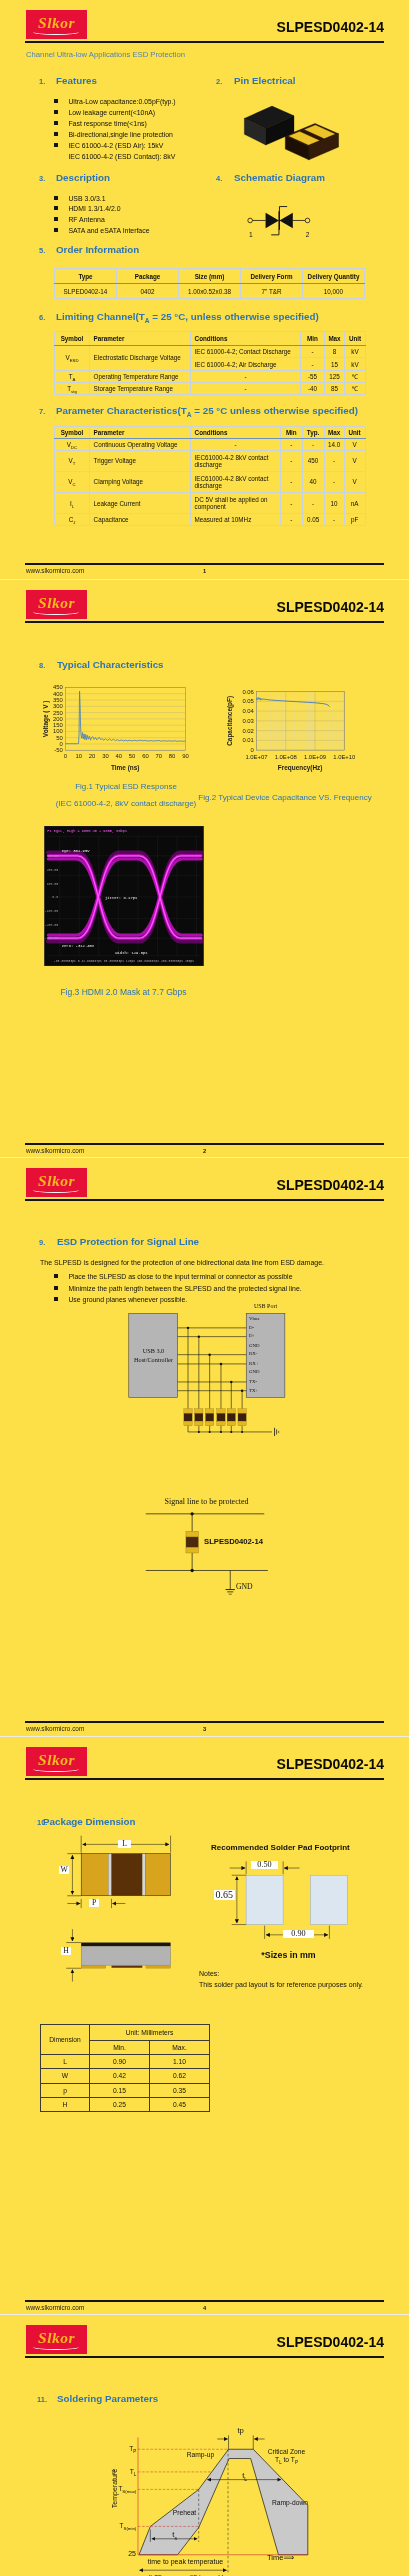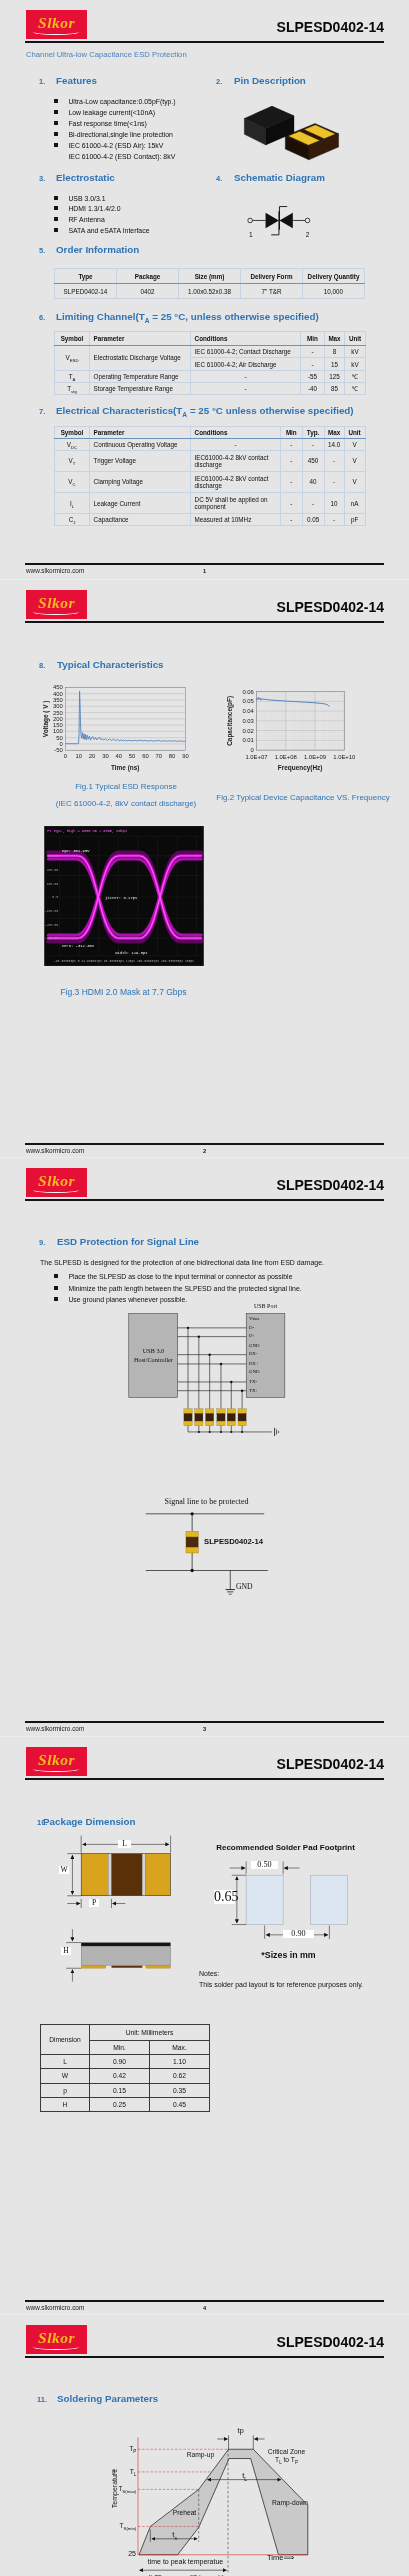--- a/index.html
+++ b/index.html
@@ -1,17 +1,17 @@
 <!DOCTYPE html>
 <html style="font-size:8.2px"><head>
 <meta charset="utf-8">
 <style>
   html,body{margin:0;padding:0;background:#fff;}
   body{width:409px;height:2893px;position:relative;font-family:"Liberation Sans",sans-serif;color:#111;}
-  .page{position:absolute;left:0;width:409px;height:579px;background:#e5e5e5;overflow:hidden;}
+  .page{position:absolute;left:0;width:409px;height:579px;background:#fde047;overflow:hidden;}
   .page+ .page{border-top:0.5px solid #ececec;}
   .abs{position:absolute;}
   
   .logo{position:absolute;left:26px;top:10.3px;width:61px;height:29px;background:#e60f35;}
   .logo .btxt{position:absolute;left:0;right:0;top:4.1px;text-align:center;font-family:"Liberation Serif",serif;font-style:italic;font-weight:bold;font-size:15.5px;color:#f6b81d;letter-spacing:0.5px;}
   .logo .swoosh{position:absolute;left:7.2px;right:8.2px;bottom:4.6px;height:5.2px;border-bottom:1.3px solid #fff;border-radius:50%;}
   .ptitle{position:absolute;right:25px;top:18.5px;font-size:14px;font-weight:bold;color:#0a0a0a;}
   .hrule{position:absolute;left:25px;right:25px;top:41px;height:2.1px;background:#141414;}
   .frule{position:absolute;left:25px;right:25px;top:563px;height:1.5px;background:#141414;}
   .site{position:absolute;left:26px;top:567px;font-size:6.4px;color:#1a1a1a;}
@@ -42,47 +42,47 @@
 </head>
 <body>
 
 <div class="page" id="p1" style="top:0">
   <div class="logo">
     <span class="btxt">Slkor</span>
     <span class="swoosh"></span>
   </div>
   <div class="ptitle">SLPESD0402-14</div>
   <div class="hrule"></div>
-  <div class="subtitle">Channel Ultra-low Capacitance ESD Protection</div>
+  <div class="subtitle">Channel Ultra-low Applications ESD Protection</div>
 
   <span class="secnum" style="left:39px;top:77px">1.</span>
   <span class="sech" style="left:56px;top:75px">Features</span>
   <span class="secnum" style="left:216px;top:77px">2.</span>
-  <span class="sech" style="left:234px;top:75px">Pin Description</span>
+  <span class="sech" style="left:234px;top:75px">Pin Electrical</span>
 
   <div class="blt" style="left:54px;top:97px"><span class="sq"></span><span class="btext">Ultra-Low capacitance:0.05pF(typ.)</span></div>
   <div class="blt" style="left:54px;top:108px"><span class="sq"></span><span class="btext">Low leakage current(&lt;10nA)</span></div>
   <div class="blt" style="left:54px;top:119px"><span class="sq"></span><span class="btext">Fast response time(&lt;1ns)</span></div>
   <div class="blt" style="left:54px;top:130px"><span class="sq"></span><span class="btext">Bi-directional,single line protection</span></div>
   <div class="blt" style="left:54px;top:141px"><span class="sq"></span><span class="btext">IEC 61000-4-2 (ESD Air): 15kV</span></div>
   <div class="blt" style="left:54px;top:152px"><span class="nobsq"></span><span class="btext">IEC 61000-4-2 (ESD Contact): 8kV</span></div>
 
   <svg class="abs" style="left:240px;top:102px" width="108" height="64" viewBox="0 0 210 125">
     <polygon points="8,32 62,8 105,27 50,52" fill="#181818" stroke="#000" stroke-width="0.6"></polygon>
     <polygon points="8,32 50,52 50,84 8,63" fill="#262626" stroke="#000" stroke-width="0.6"></polygon>
     <polygon points="50,52 105,27 105,60 50,84" fill="#0c0c0c" stroke="#000" stroke-width="0.6"></polygon>
     <polygon points="88,66 146,42 192,62 134,87" fill="#2e1608" stroke="#000" stroke-width="0.7"></polygon>
     <polygon points="94.6,66.5 116.1,57.6 154.7,75.2 133.2,84.1" fill="#edc32a" stroke="#9a7410" stroke-width="0.5"></polygon>
     <polygon points="125.3,53.8 146.8,44.9 185.4,62.5 163.9,71.4" fill="#edc32a" stroke="#9a7410" stroke-width="0.5"></polygon>
     <polygon points="88,66 134,87 134,113 88,92" fill="#1e0f06" stroke="#000" stroke-width="0.7"></polygon>
     <polygon points="134,87 192,62 192,88 134,113" fill="#351b09" stroke="#000" stroke-width="0.7"></polygon>
   </svg>
 
   <span class="secnum" style="left:39px;top:174px">3.</span>
-  <span class="sech" style="left:56px;top:172px">Electrostatic</span>
+  <span class="sech" style="left:56px;top:172px">Description</span>
   <span class="secnum" style="left:216px;top:174px">4.</span>
   <span class="sech" style="left:234px;top:172px">Schematic Diagram</span>
 
   <div class="blt" style="left:54px;top:194px"><span class="sq"></span><span class="btext">USB 3.0/3.1</span></div>
   <div class="blt" style="left:54px;top:204px"><span class="sq"></span><span class="btext">HDMI 1.3/1.4/2.0</span></div>
   <div class="blt" style="left:54px;top:215px"><span class="sq"></span><span class="btext">RF Antenna</span></div>
   <div class="blt" style="left:54px;top:226px"><span class="sq"></span><span class="btext">SATA and eSATA Interface</span></div>
 
   <svg class="abs" style="left:245px;top:204px" width="72" height="36" viewBox="0 0 140 70">
     <circle cx="10" cy="32" r="4.5" fill="none" stroke="#111" stroke-width="1.5"></circle>
@@ -175,21 +175,21 @@
       <td class="l">Storage Temperature Range</td>
       <td>-</td>
       <td>-40</td>
       <td>85</td>
       <td>℃</td>
     </tr>
   </tbody>
     </table>
 
   <span class="secnum" style="left:39px;top:407px">7.</span>
-  <span class="sech" style="left:56px;top:405px"><span>Electrical Characteristics(T</span><sub>A</sub><span> = 25 °C unless otherwise specified)</span></span>
+  <span class="sech" style="left:56px;top:405px"><span>Parameter Characteristics(T</span><sub>A</sub><span> = 25 °C unless otherwise specified)</span></span>
 
   <table class="dtab" style="left:54px;top:426px;width:311px">
     <colgroup>
         <col style="width:35px">
         <col style="width:101px">
         <col style="width:90px">
         <col style="width:21.6px">
         <col style="width:22px">
         <col style="width:20px">
         <col style="width:21px">
@@ -378,21 +378,21 @@
       <text x="126" y="169" text-anchor="middle" font-size="11.5" font-family="Liberation Sans, sans-serif" fill="#1a1a1a">1.0E+08</text>
       <text x="183" y="169" text-anchor="middle" font-size="11.5" font-family="Liberation Sans, sans-serif" fill="#1a1a1a">1.0E+09</text>
       <text x="240" y="169" text-anchor="middle" font-size="11.5" font-family="Liberation Sans, sans-serif" fill="#1a1a1a">1.0E+10</text>
       <polyline points="69.0,51.3 70.7,54.2 72.4,49.4 74.1,53.2 75.8,50.3 77.6,54.7 79.3,51.7 81.5,53.2 83.8,52.4 86.1,53.6 89.5,53.2 92.9,54.2 97.5,54.5 103.2,54.9 108.9,55.3 114.6,55.7 120.3,56.0 126.0,56.4 134.6,57.0 143.1,57.4 151.6,57.9 160.2,58.5 168.8,58.9 177.3,59.5 183.0,59.8 188.7,60.4 194.4,61.0 200.1,61.7 204.7,62.7 208.1,64.2 210.4,66.5 211.5,67.5" fill="none" stroke="#4f81bd" stroke-width="1.9" stroke-linejoin="round"></polyline>
       <text x="154" y="191" text-anchor="middle" font-size="12.5" font-family="Liberation Sans, sans-serif" fill="#1a1a1a" font-weight="bold">Frequency(Hz)</text>
       <text x="22" y="95" text-anchor="middle" font-size="12.5" font-family="Liberation Sans, sans-serif" fill="#1a1a1a" font-weight="bold" transform="rotate(-90 22 95)">Capacitance(pF)</text>
     </svg>
 
   <div class="cap" style="left:54px;top:202px;width:144px">Fig.1 Typical ESD Response</div>
   <div class="cap" style="left:54px;top:219px;width:144px">(IEC 61000-4-2, 8kV contact discharge)</div>
-  <div class="cap" style="left:216px;top:213px;width:174px">Fig.2 Typical Device Capacitance VS. Frequency</div>
+  <div class="cap" style="left:198px;top:213px;width:174px">Fig.2 Typical Device Capacitance VS. Frequency</div>
 
   <svg class="abs" style="left:44px;top:246px" width="160" height="140" viewBox="0 0 310 272">
     <rect x="0" y="0" width="310" height="272" fill="#0a0a0a" stroke="#444" stroke-width="1"></rect>
     <g stroke="#2c2c2c" stroke-width="0.6">
       <line x1="30" y1="20" x2="30" y2="252"></line>
         <line x1="68" y1="20" x2="68" y2="252"></line>
         <line x1="106" y1="20" x2="106" y2="252"></line>
         <line x1="144" y1="20" x2="144" y2="252"></line>
         <line x1="182" y1="20" x2="182" y2="252"></line>
         <line x1="220" y1="20" x2="220" y2="252"></line>
@@ -644,23 +644,23 @@
       <line x1="514" y1="186" x2="514" y2="212"></line>
         <line x1="640" y1="186" x2="640" y2="212"></line>
       <line x1="517" y1="204" x2="637" y2="204" marker-start="url(#arw2)" marker-end="url(#arw2)"></line>
     </g>
   </svg>
 
   <div class="dimlab whitebg" style="left:118px;top:103px;width:10.3px">L</div>
   <div class="dimlab" style="left:59px;top:129px;width:10.3px">W</div>
   <div class="dimlab" style="left:89px;top:162px;width:10.3px">P</div>
   <div class="dimlab" style="left:61px;top:210px;width:10.3px">H</div>
-  <div class="abs" style="left:211px;top:106px;width:149px;text-align:center;font-size:8px;font-weight:bold">Recommended Solder Pad Footprint</div>
+  <div class="abs" style="left:211px;top:106px;width:149px;text-align:left;font-size:8px;font-weight:bold">Recommended Solder Pad Footprint</div>
   <div class="dimlab" style="left:251px;top:124px;width:27px;font-family:'Liberation Serif',serif;font-size:8.2px">0.50</div>
-  <div class="dimlab" style="left:214px;top:153px;width:20.6px;font-size:14px">0.65</div>
+  <div class="dimlab" style="left:214px;top:153px;width:20.6px;font-size:10px">0.65</div>
   <div class="dimlab whitebg" style="left:283px;top:193px;width:28px;font-size:8.2px">0.90</div>
   <div class="abs" style="left:237px;top:213px;width:103px;text-align:center;font-size:8.8px;font-weight:bold">*Sizes in mm</div>
   <div class="abs" style="left:199px;top:233px;font-size:7px">Notes:</div>
   <div class="abs" style="left:199px;top:244px;font-size:7px">This solder pad layout is for reference purposes only.</div>
 
   <table class="ktab" style="left:40px;top:287px;width:170px">
     <colgroup>
         <col style="width:49px">
         <col style="width:60px">
         <col style="width:60px">

